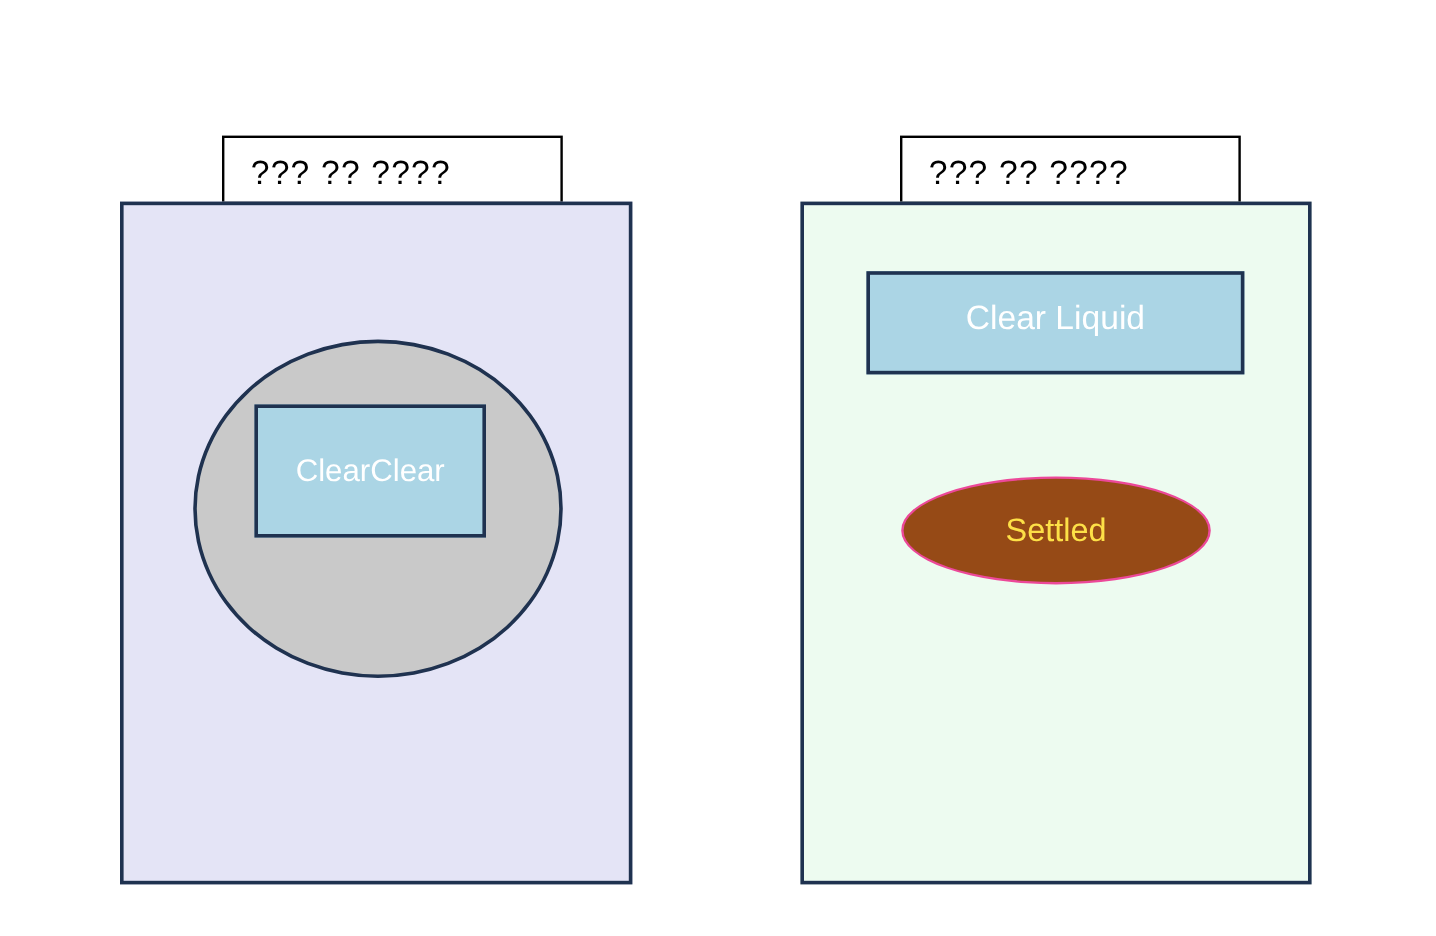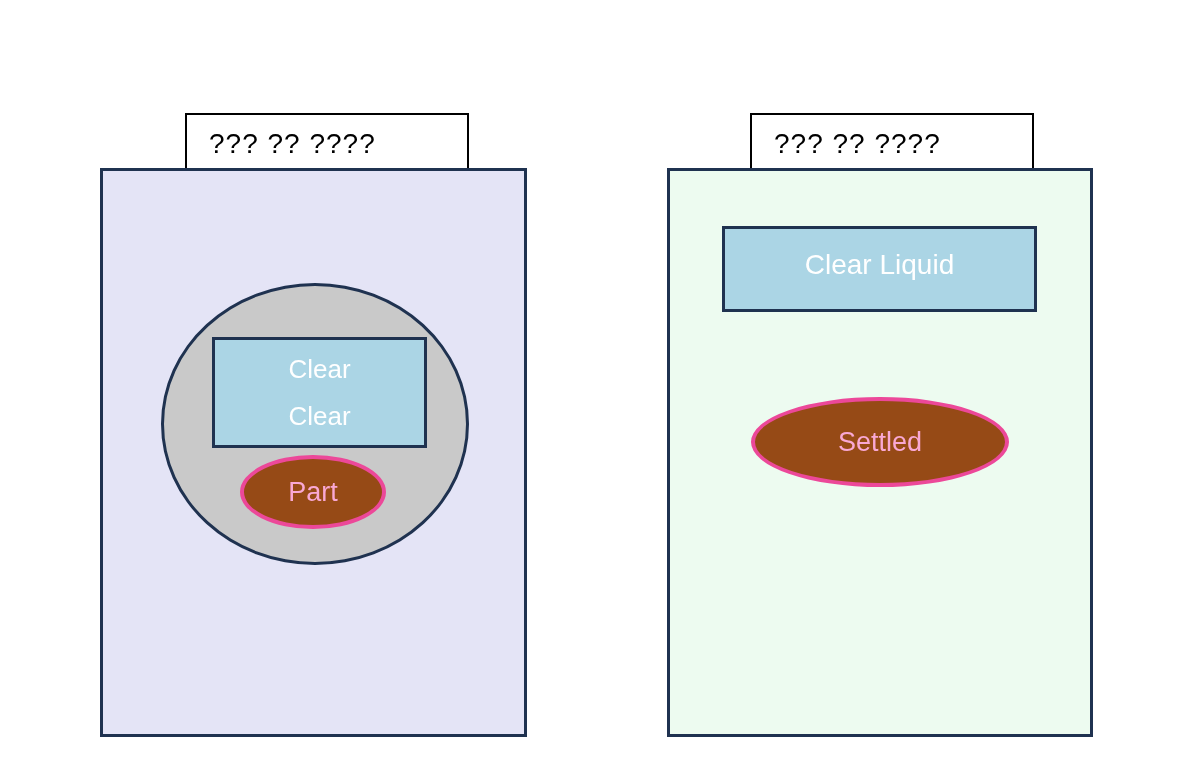--- a/index.html
+++ b/index.html
@@ -71,40 +71,40 @@
     box-sizing: border-box;
     color: #ffffff;
     display: flex;
     align-items: center;
     justify-content: center;
     text-align: center;
     z-index: 4;
   }
   .liquid-rect.in-circle {
     left: 212px; top: 337px;
-    width: 215px; height: 111px;
-    flex-direction: column;
+    width: 193px; height: 111px;
+    flex-direction: row;
     font-size: 26px;
     line-height: 47px;
   }
   .liquid-rect.in-right {
     left: 722px; top: 226px;
     width: 315px; height: 86px;
     font-size: 28px;
     padding-bottom: 8px;
   }
 
   
   .sediment-ellipse {
     position: absolute;
     background: #964a16;
-    border: 4px solid #ec4899;
+    border: 2px solid #ec4899;
     border-radius: 50%;
     box-sizing: border-box;
-    color: #f9a8d4;
+    color: #fde047;
     display: flex;
     align-items: center;
     justify-content: center;
     z-index: 5;
   }
   .sediment-ellipse.part {
     left: 240px; top: 455px;
     width: 146px; height: 74px;
     font-size: 27px;
   }
@@ -131,23 +131,20 @@
 
   <div class="container left"></div>
 
   <div class="gray-circle"></div>
 
   <div class="liquid-rect in-circle">
     <span class="shape-text">Clear</span>
     <span class="shape-text">Clear</span>
   </div>
 
-  <div class="sediment-ellipse part">
-    <span class="shape-text">Part</span>
-  </div>
 
   <div class="container right"></div>
 
   <div class="liquid-rect in-right">
     <span class="shape-text">Clear Liquid</span>
   </div>
 
   <div class="sediment-ellipse settled">
     <span class="shape-text">Settled</span>
   </div>

